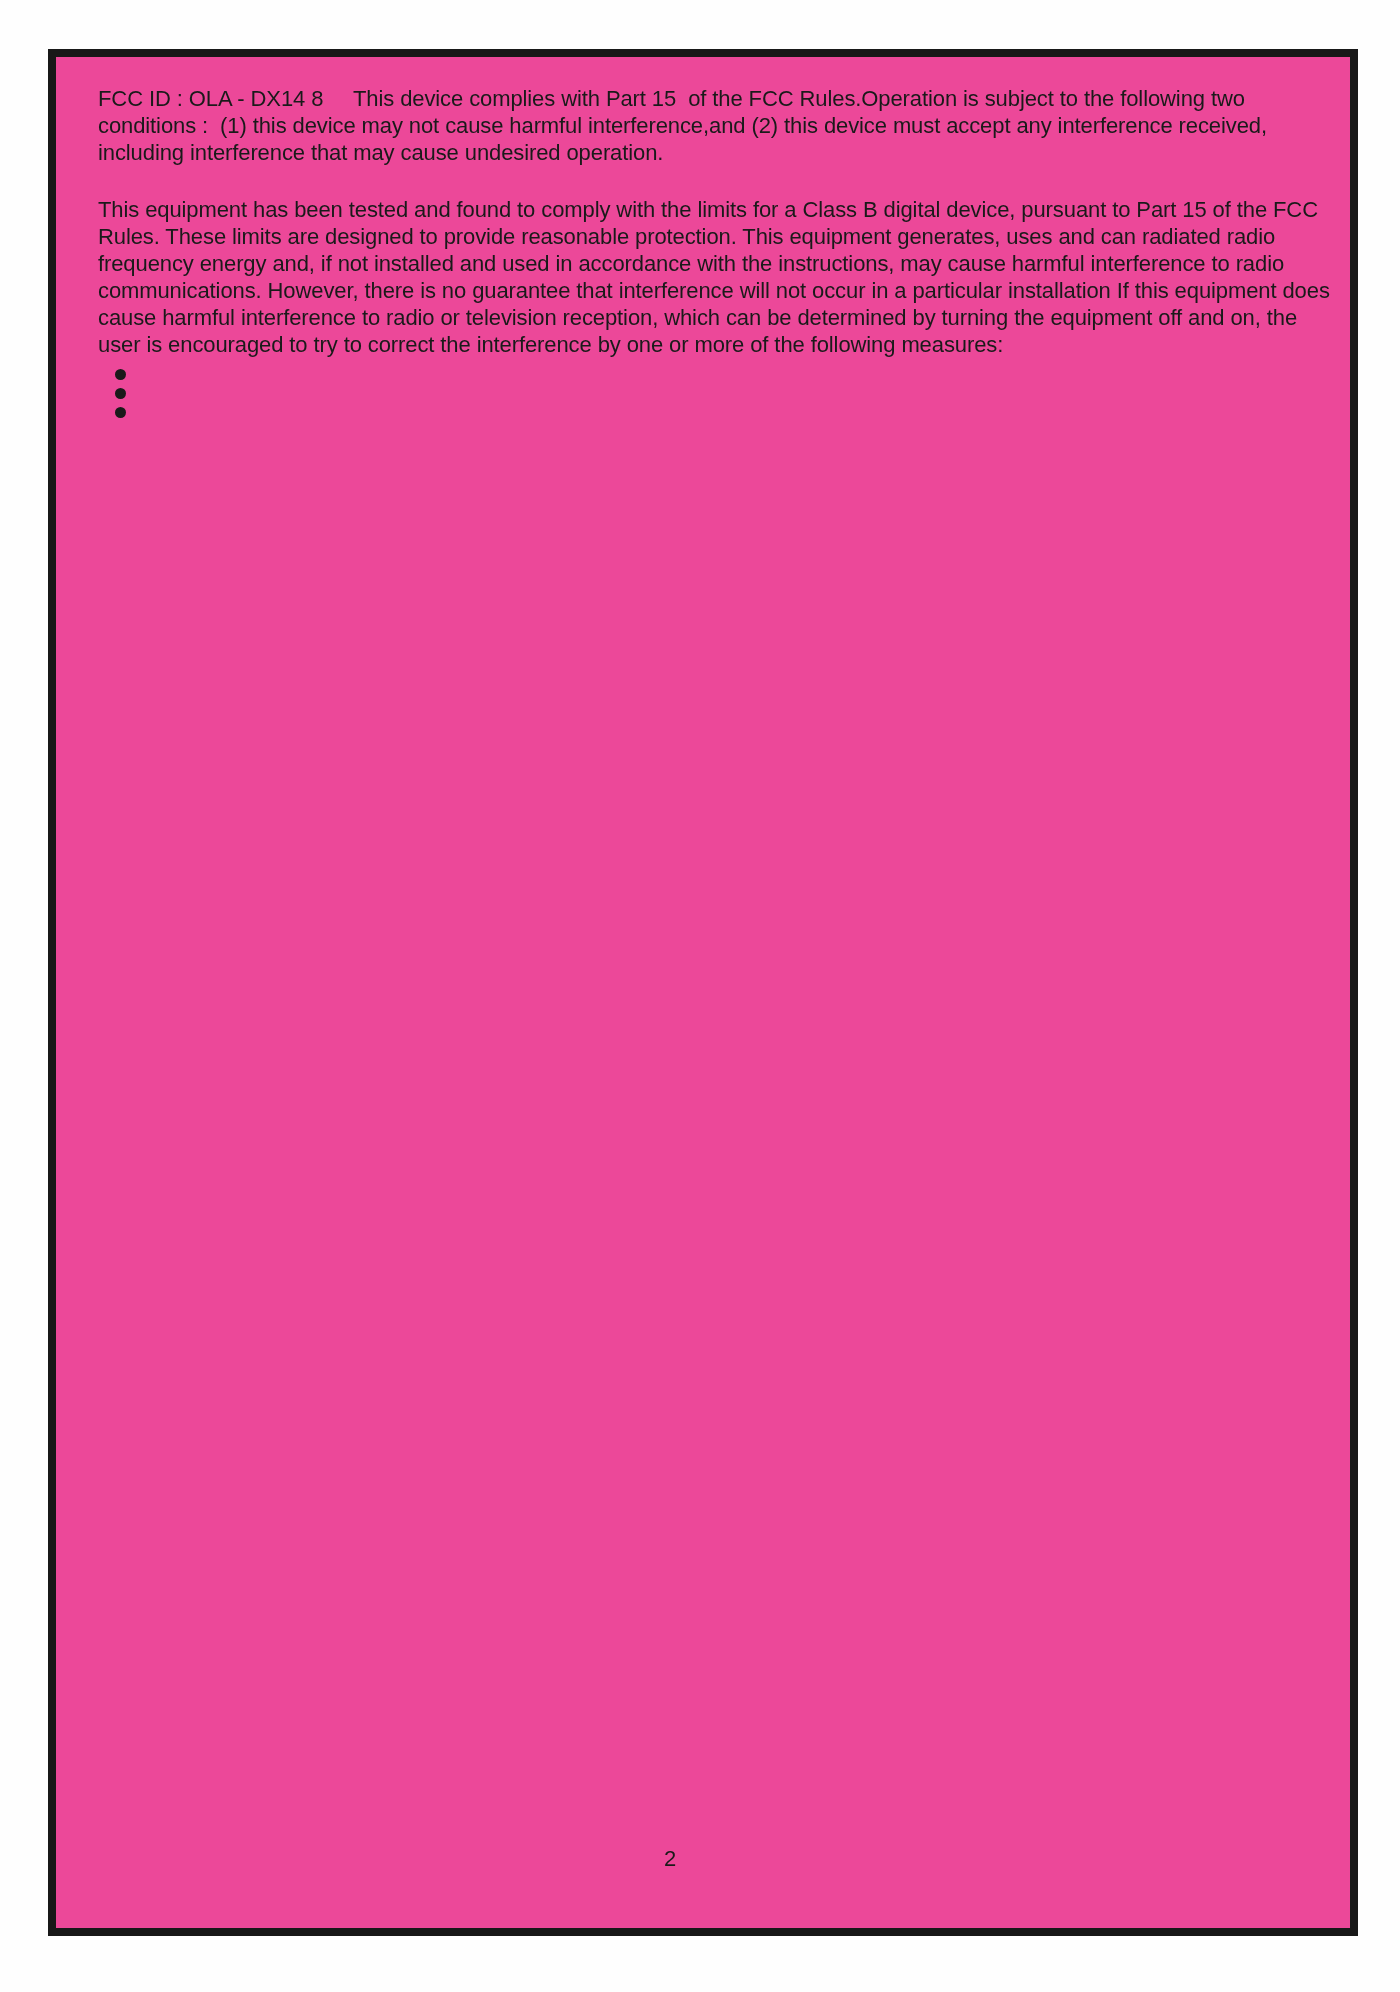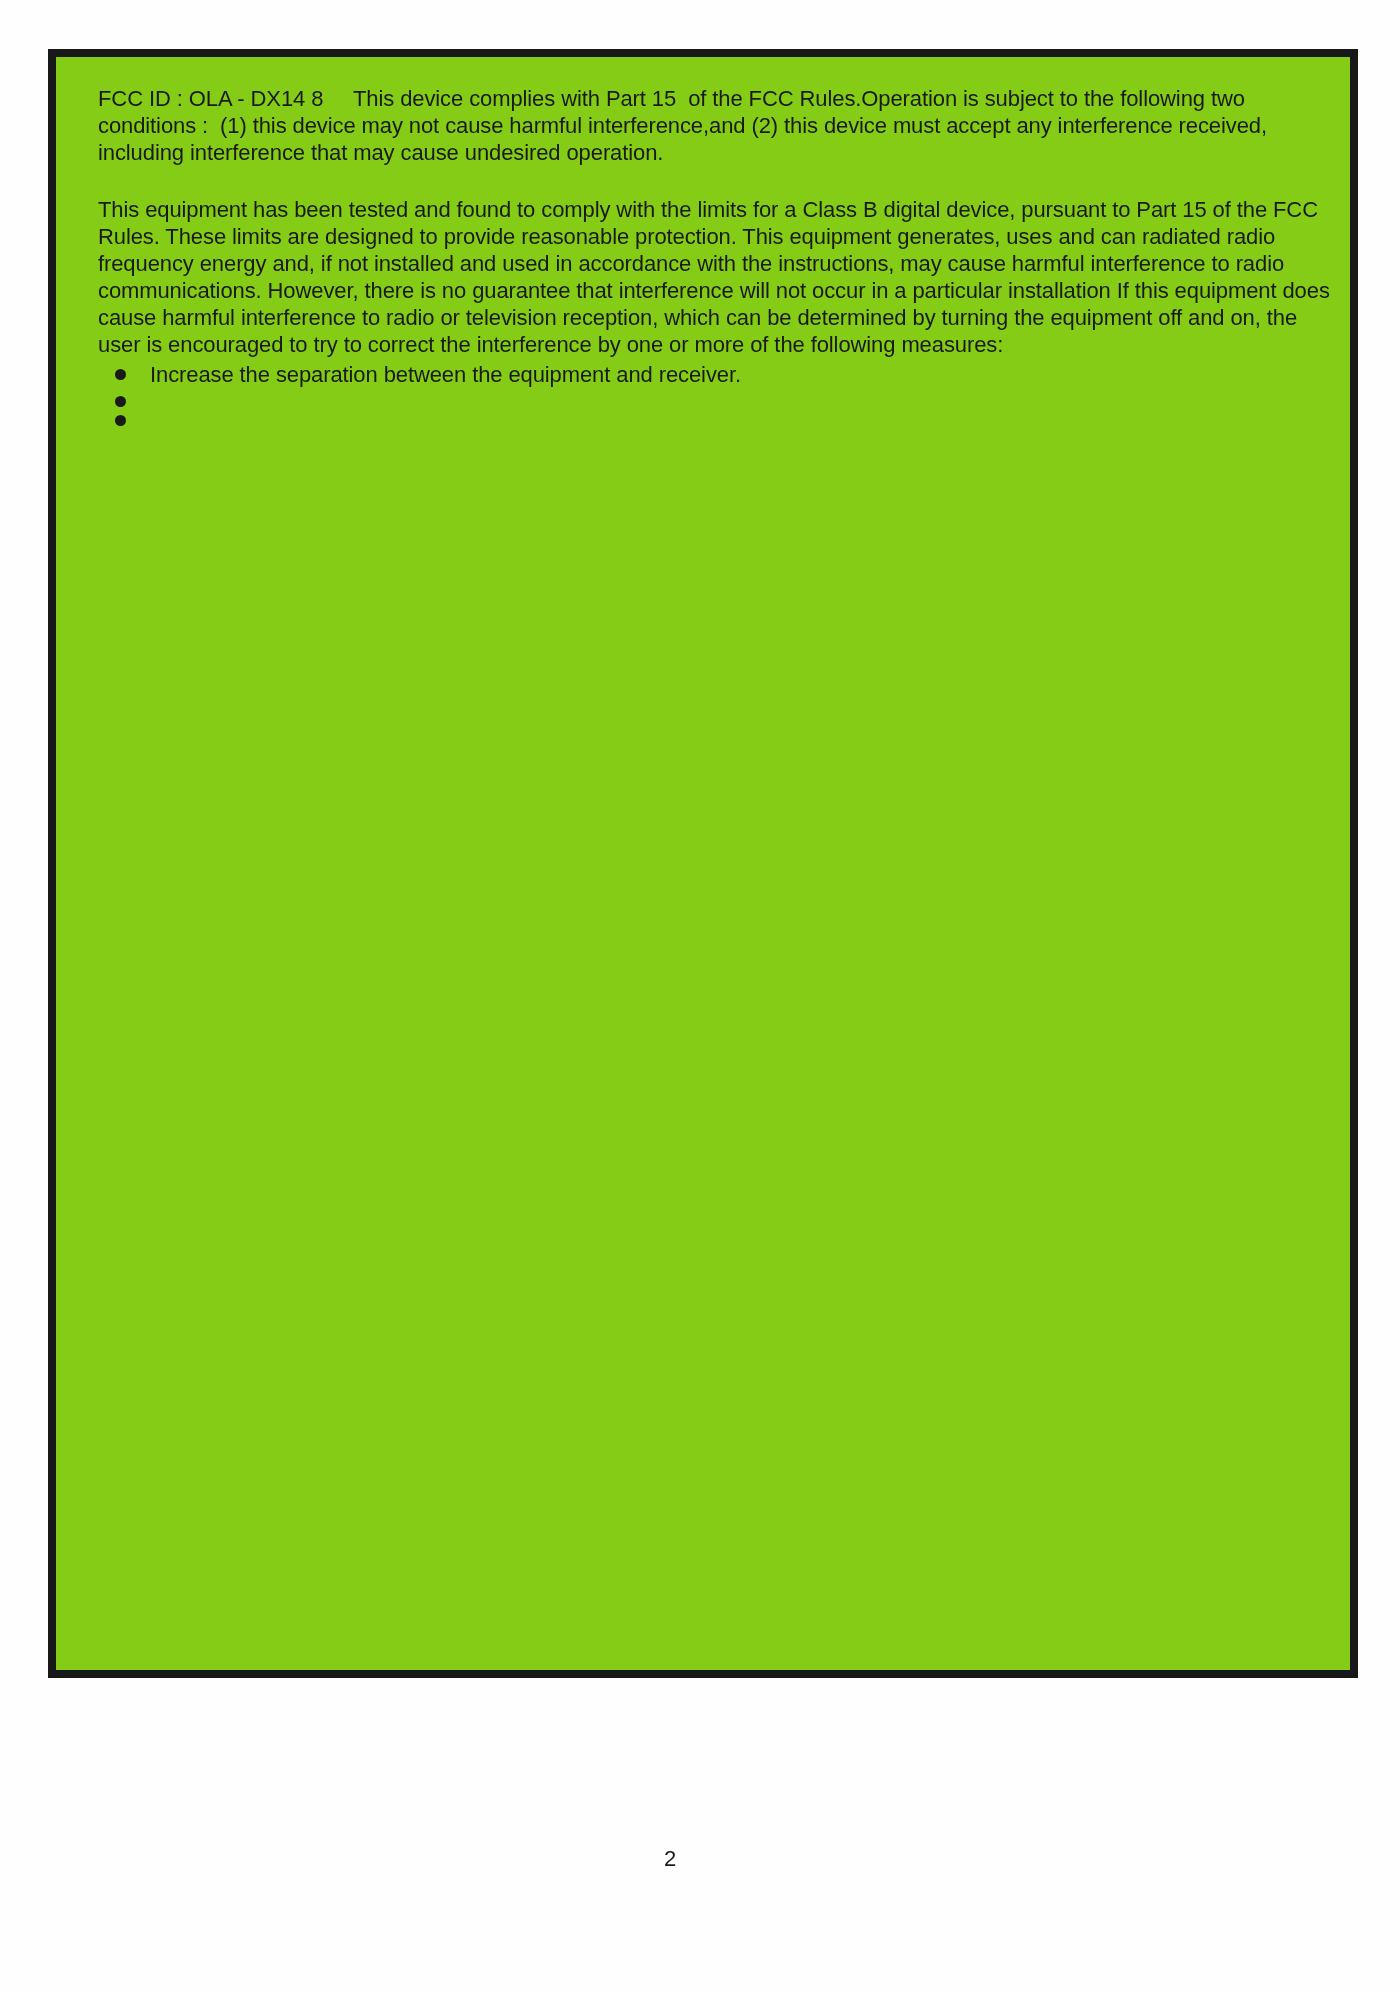--- a/index.html
+++ b/index.html
@@ -14,24 +14,24 @@
     background: #fefefe;
     font-family: "Liberation Sans", sans-serif;
     color: #1a1a1a;
     overflow: hidden;
   }
   .doc-frame {
     position: absolute;
     left: 48px;
     top: 49px;
     width: 1310px;
-    height: 1629px;
+    height: 1887px;
     box-sizing: border-box;
     border: 8px solid #181818;
-    background: #84cc16;
+    background: #ec4899;
   }
   .doc-content {
     padding: 28px 20px 0 42px;
     font-size: 22px;
     line-height: 27px;
     letter-spacing: -0.1px;
   }
   .para {
     margin: 0;
     white-space: pre-wrap;
@@ -73,21 +73,20 @@
   <div class="doc-frame">
     <div class="doc-content">
 
       <p class="para para-1">FCC ID : OLA - DX14 8     This device complies with Part 15  of the FCC Rules.Operation is subject to the following two conditions :  (1) this device may not cause harmful interference,and (2) this device must accept any interference received,  including interference that may cause undesired operation.</p>
 
       <p class="para para-2">This equipment has been tested and found to comply with the limits for a Class B digital device, pursuant to Part 15 of the FCC Rules. These limits are designed to provide reasonable protection. This equipment generates, uses and can radiated radio frequency energy and, if not installed and used in accordance with the instructions, may cause harmful interference to radio communications. However, there is no guarantee that interference will not occur in a particular installation If this equipment does cause harmful interference to radio or television reception, which can be determined by turning the equipment off and on, the user is encouraged to try to correct the interference by one or more of the following measures:</p>
 
       <ul class="measures-list">
         <li>
           <span class="bullet-dot"></span>
-          <span class="li-text">Increase the separation between the equipment and receiver.</span>
         </li>
         <li>
           <span class="bullet-dot"></span>
         </li>
         <li>
           <span class="bullet-dot"></span>
         </li>
       </ul>
 
 

